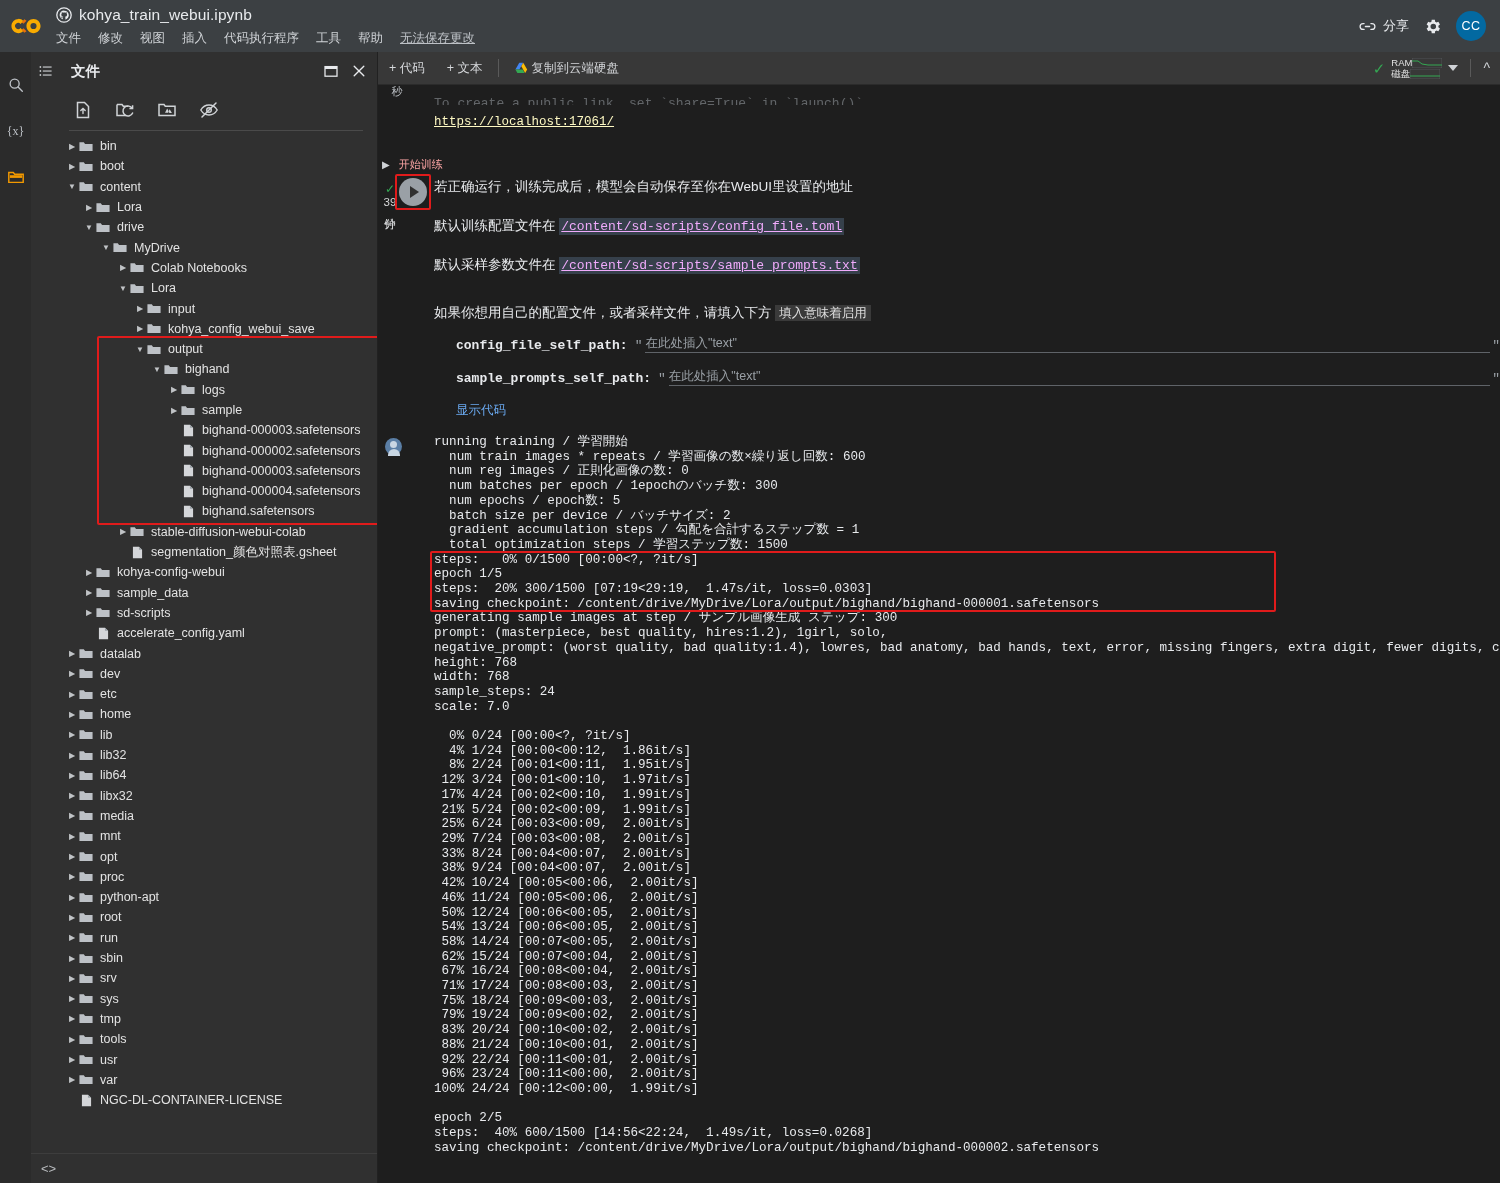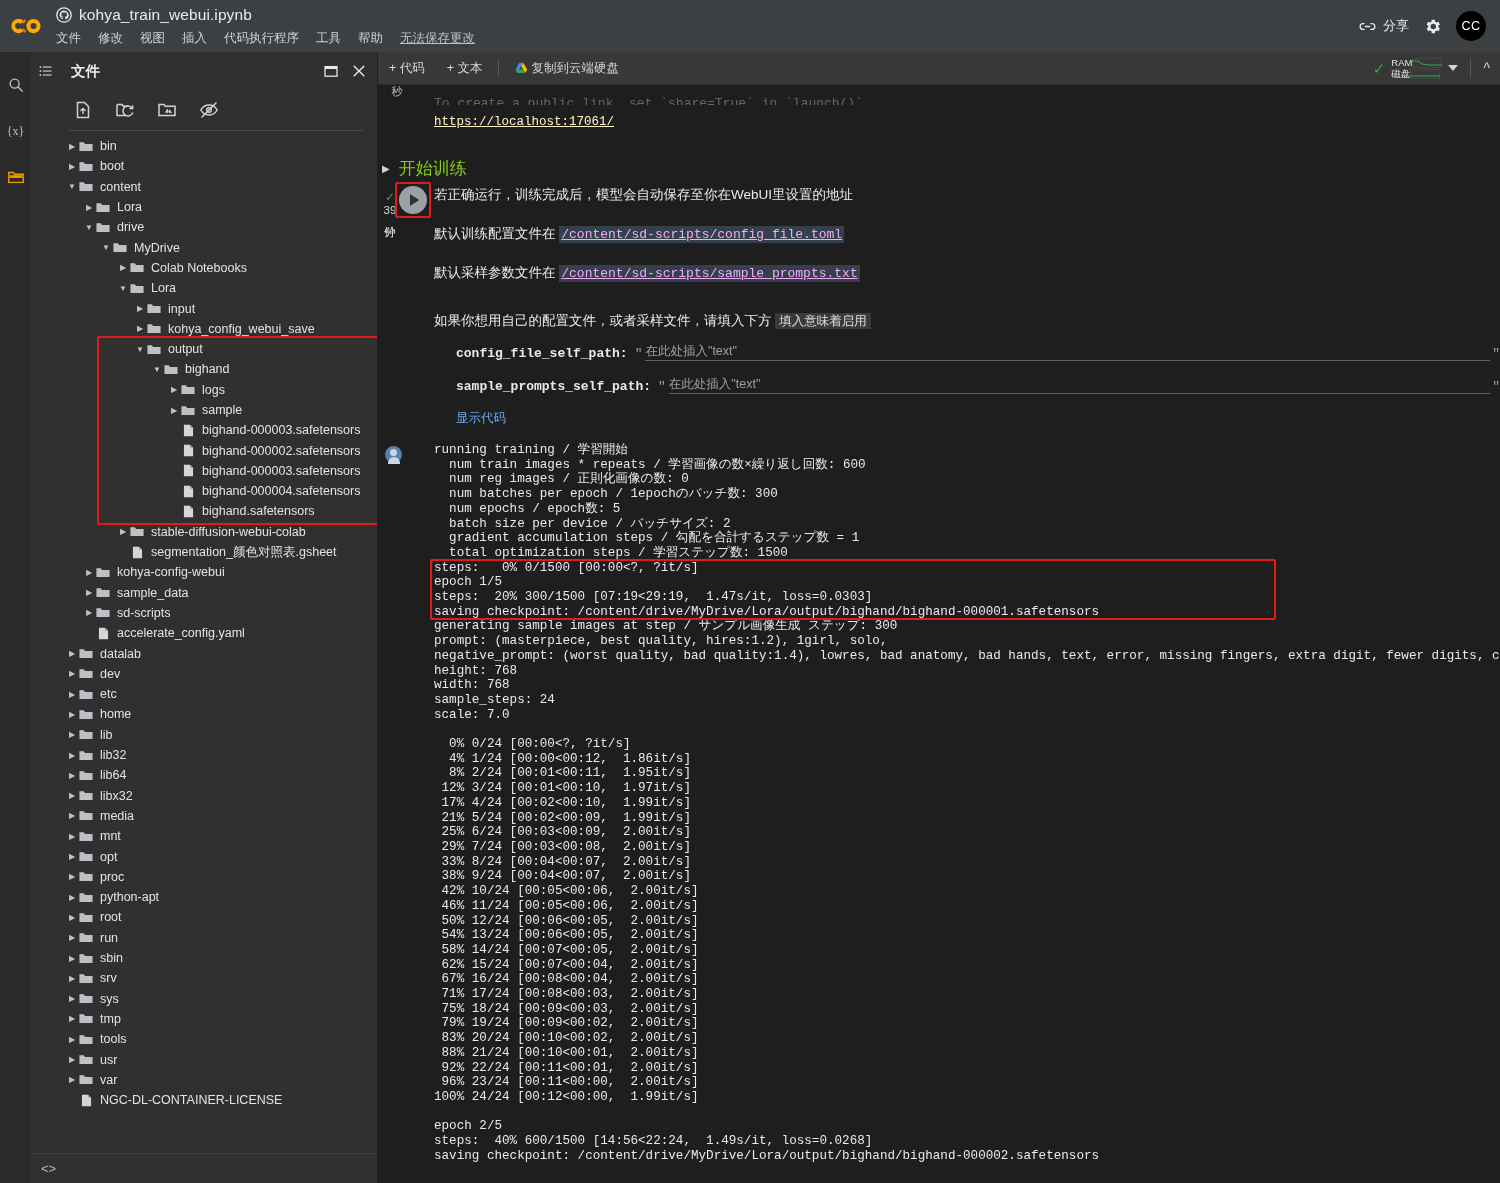--- a/index.html
+++ b/index.html
@@ -26,21 +26,21 @@
   .menu-row { display: flex; align-items: center; gap: 17px; height: 22px; margin-top: 1px; }
   .menu-item { color: #cfd2d6; font-size: 12.5px; cursor: default; }
   .menu-item.last { text-decoration: underline; color: #bdc1c6; }
 
   .topbar-right { margin-left: auto; display: flex; align-items: center; gap: 14px; padding-right: 14px; }
   .share-btn { display: flex; align-items: center; gap: 7px; color: #e8eaed; font-size: 13px; }
   .link-icon { width: 17px; height: 17px; }
   .gear-icon { width: 19px; height: 19px; }
   .avatar {
     width: 30px; height: 30px; border-radius: 50%;
-    background: #000000; color: #fff; font-size: 12.5px;
+    background: #0369a1; color: #fff; font-size: 12.5px;
     display: flex; align-items: center; justify-content: center; letter-spacing: .5px;
   }
 
   
   .nb-toolbar {
     position: absolute; top: 52px; left: 378px; width: 1122px; height: 33px;
     background: #383838; display: flex; align-items: center; gap: 0px;
     border-bottom: 1px solid #2b2b2b;
   }
   .tb-btn { display: flex; align-items: center; gap: 4px; color: #d5d7da; font-size: 12.5px; padding: 0 11px; height: 26px; }
@@ -99,21 +99,21 @@
     position: absolute; top: 85px; left: 378px; width: 1122px; height: 1098px;
     background: #1e1e1e; overflow: hidden;
   }
   .clip-top { padding-left: 56px; padding-top: 11px; }
   .clip-line { color: #9aa0a6; font-family: "Liberation Mono", monospace; font-size: 13px; opacity: .55; height: 9px; overflow: hidden; }
   .exec-sec-lbl { position: absolute; left: 7px; top: 0px; color: #bdc1c6; font-size: 11px; line-height: 13px; text-align: center; width: 24px; }
   .url-link { color: #fef9c3; font-family: "Liberation Mono", monospace; font-size: 12.5px; text-decoration: underline; }
 
   .section-hdr { display: flex; align-items: center; gap: 9px; margin: 22px 0 6px 4px; }
   .sec-tri { color: #cfd2d6; font-size: 10px; }
-  .sec-title { color: #84cc16; font-size: 17px; }
+  .sec-title { color: #fca5a5; font-size: 11px; }
 
   .cell { position: relative; margin-top: 6px; }
   .gutter { position: absolute; left: 0; top: 0; width: 56px; display: flex; flex-direction: column; align-items: center; }
   .run-wrap { position: relative; margin-left: 14px; }
   .run-btn {
     width: 28px; height: 28px; border-radius: 50%; background: #9aa0a6;
     display: flex; align-items: center; justify-content: center;
   }
   .run-tri { width: 0; height: 0; border-top: 6px solid transparent; border-bottom: 6px solid transparent; border-left: 9px solid #303030; margin-left: 3px; }
   .run-hl { position: absolute; left: -4px; top: -4px; width: 36px; height: 36px; border: 2px solid #e01b1b; border-radius: 2px; }

